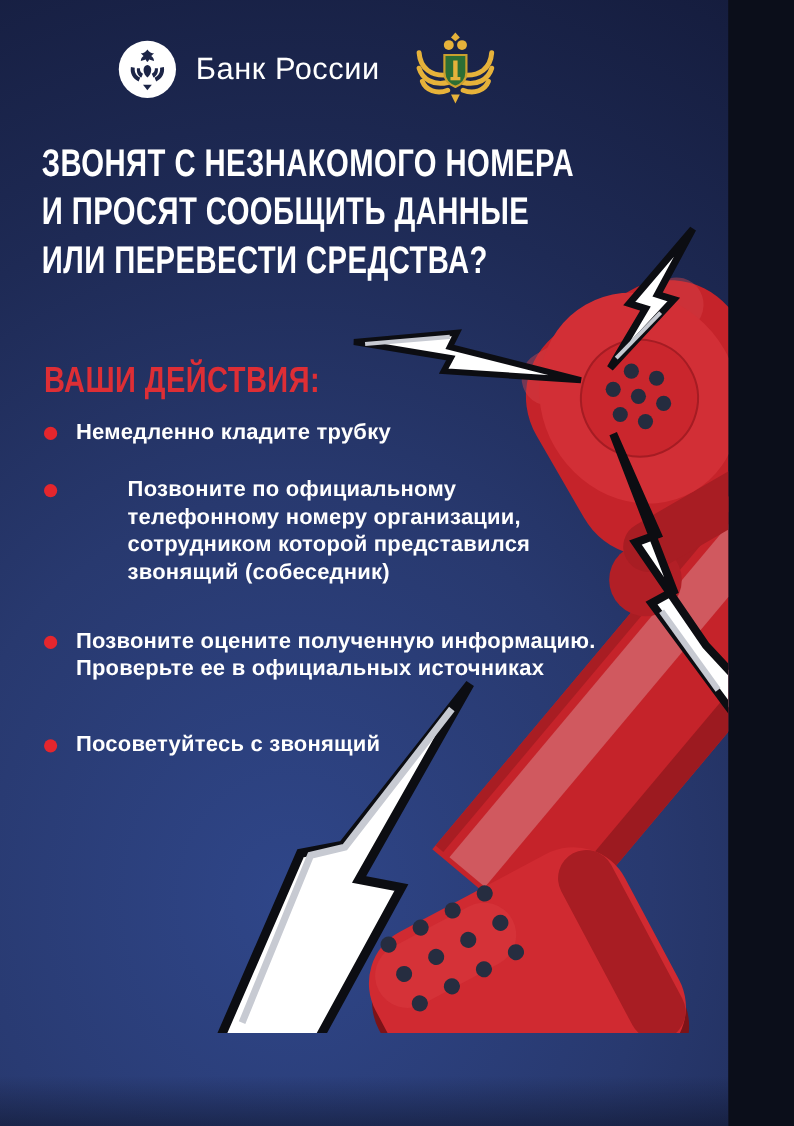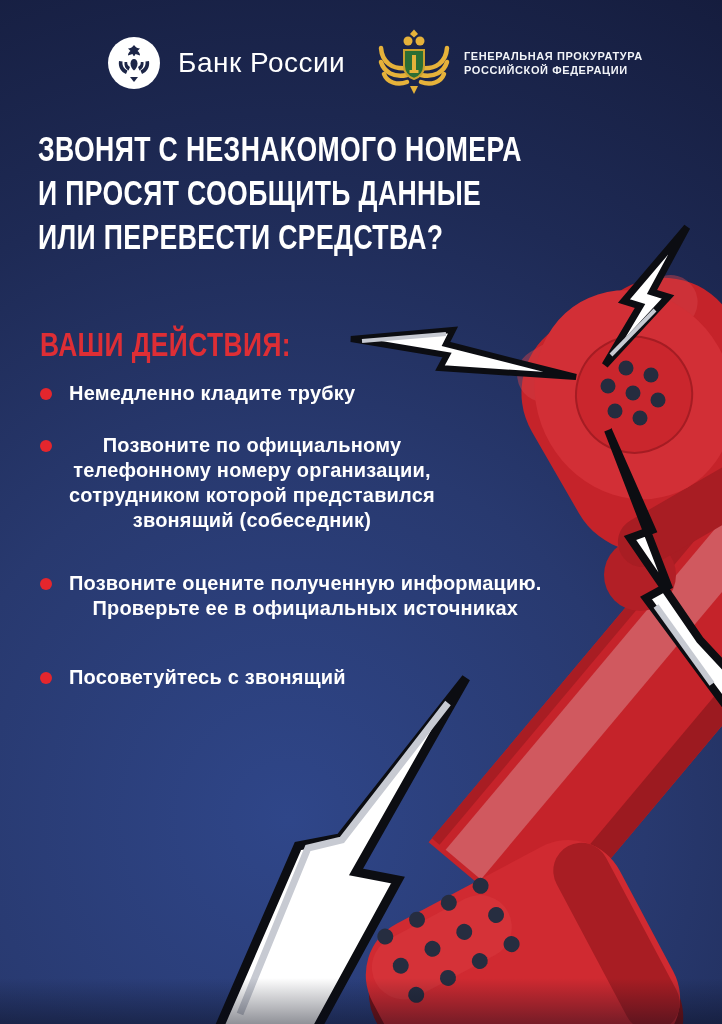--- a/index.html
+++ b/index.html
@@ -1,17 +1,17 @@
 <!DOCTYPE html>
 <html><head>
 <meta charset="utf-8">
 <style>
   html,body{margin:0;padding:0;background:#0b0e1a;}
   .poster{
-    position:relative;width:722px;height:1024px;overflow:hidden;
+    position:relative;width:662px;height:1024px;overflow:hidden;
     font-family:"Liberation Sans", sans-serif;
     background:
       radial-gradient(130% 95% at 40% 80%, #2f4689 0%, #28396f 38%, #1e2a55 66%, #141b3b 100%);
   }
   .poster::after{
     content:"";position:absolute;left:0;right:0;bottom:0;height:46px;z-index:4;
     background:linear-gradient(180deg, rgba(8,11,26,0) 0%, rgba(8,11,26,.45) 100%);
     pointer-events:none;
   }
   .art{position:absolute;inset:0;z-index:1;}
@@ -23,25 +23,25 @@
   .pros-text{color:#f2f4f8;font-size:11px;font-weight:700;letter-spacing:.6px;line-height:14px;white-space:nowrap;}
   
   .title{position:absolute;left:38px;top:127px;z-index:2;color:#fff;
     font-size:35px;font-weight:700;line-height:44px;letter-spacing:.5px;
     transform:scaleX(.76);transform-origin:0 0;white-space:nowrap;}
   
   .actions-heading{position:absolute;left:40px;top:326px;z-index:2;color:#de2e35;
     font-size:33px;font-weight:700;letter-spacing:.5px;
     transform:scaleX(.8);transform-origin:0 0;white-space:nowrap;}
   .bullets{position:absolute;left:0;top:0;z-index:2;margin:0;padding:0;list-style:none;width:722px;}
-  .bullet{position:absolute;left:40px;display:flex;align-items:flex-start;text-align:center;}
+  .bullet{position:absolute;left:40px;display:flex;align-items:flex-start;}
   .bullet .dot{width:12px;height:12px;border-radius:50%;background:#e4262d;margin-top:7px;flex:0 0 auto;}
   .bullet .txt{margin-left:17px;color:#fff;font-size:20px;font-weight:700;line-height:25px;
     letter-spacing:.2px;white-space:pre-line;}
-  .b1{top:381px;} .b2{top:433px;} .b3{top:571px;} .b4{top:665px;}
+  .b1{top:381px;} .b2{top:433px;gap:47px;} .b3{top:571px;} .b4{top:665px;}
 </style>
 </head>
 <body>
 
 <div class="poster">
 
   <svg class="art" viewBox="0 0 722 1024" aria-hidden="true">
 
     <g transform="rotate(40 650 695)">
       <rect x="575" y="470" width="150" height="480" fill="#c5232a"></rect>
@@ -136,24 +136,20 @@
         <g fill="#e6b23a">
           <circle cx="34" cy="13" r="4.5"></circle>
             <circle cx="46" cy="13" r="4.5"></circle>
           <path d="M36 6 L40 1.5 L44 6 L40 9.5 Z"></path>
           <path d="M36 58 L44 58 L40 66 Z"></path>
         </g>
         <path d="M30 22 h20 v16 c0 7 -4.5 11 -10 13 c-5.5 -2 -10 -6 -10 -13 z" fill="#2c6e34" stroke="#caa02e" stroke-width="2"></path>
         <rect x="38" y="27" width="4" height="15" fill="#e6b23a"></rect>
         <rect x="35.5" y="42" width="9" height="3" fill="#e6b23a"></rect>
       </svg>
-      <div class="pros-text">
-        <div>ГЕНЕРАЛЬНАЯ ПРОКУРАТУРА</div>
-        <div>РОССИЙСКОЙ ФЕДЕРАЦИИ</div>
-      </div>
     </div>
   </div>
 
   <div class="title">
     <div>ЗВОНЯТ С НЕЗНАКОМОГО НОМЕРА</div>
     <div>И ПРОСЯТ СООБЩИТЬ ДАННЫЕ</div>
     <div>ИЛИ ПЕРЕВЕСТИ СРЕДСТВА?</div>
   </div>
 
   <div class="actions-heading">ВАШИ ДЕЙСТВИЯ:</div>

